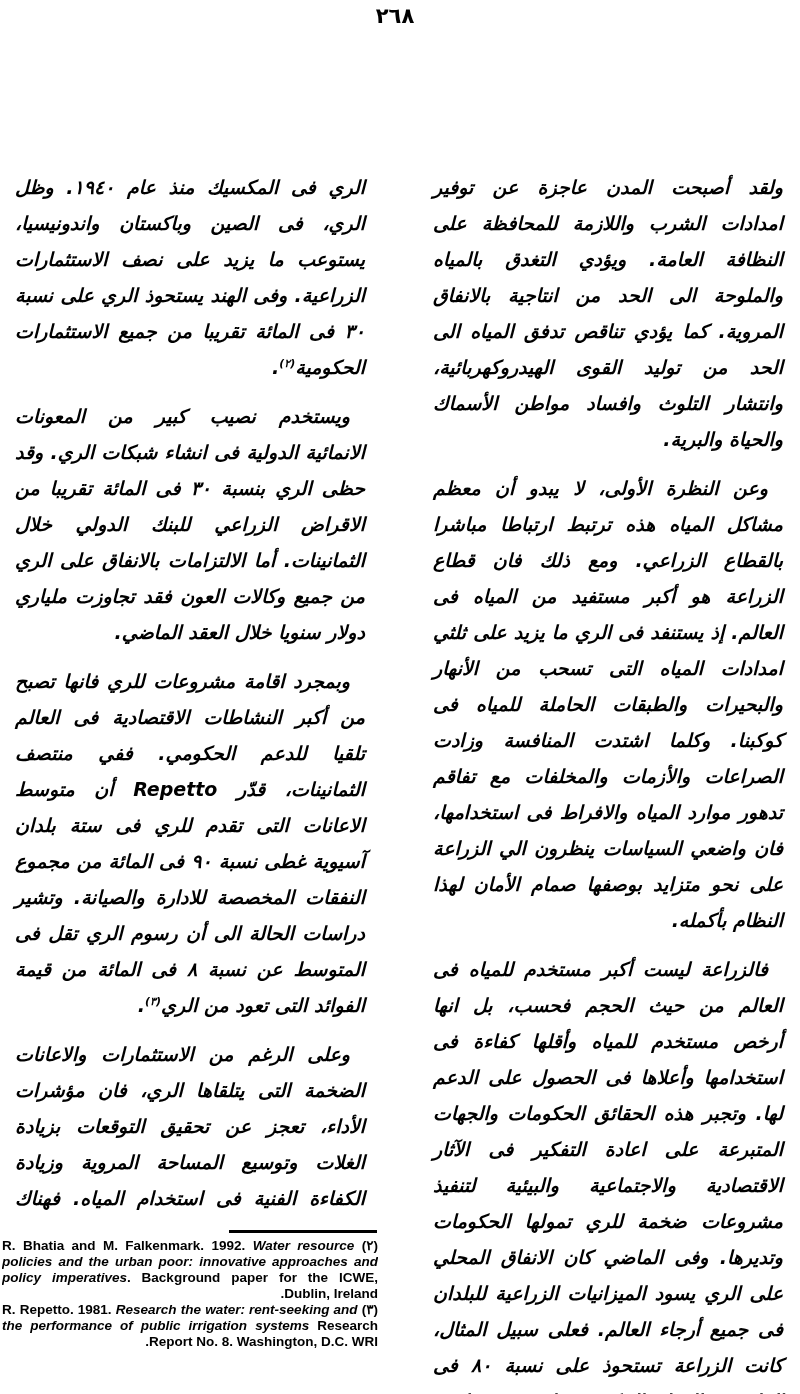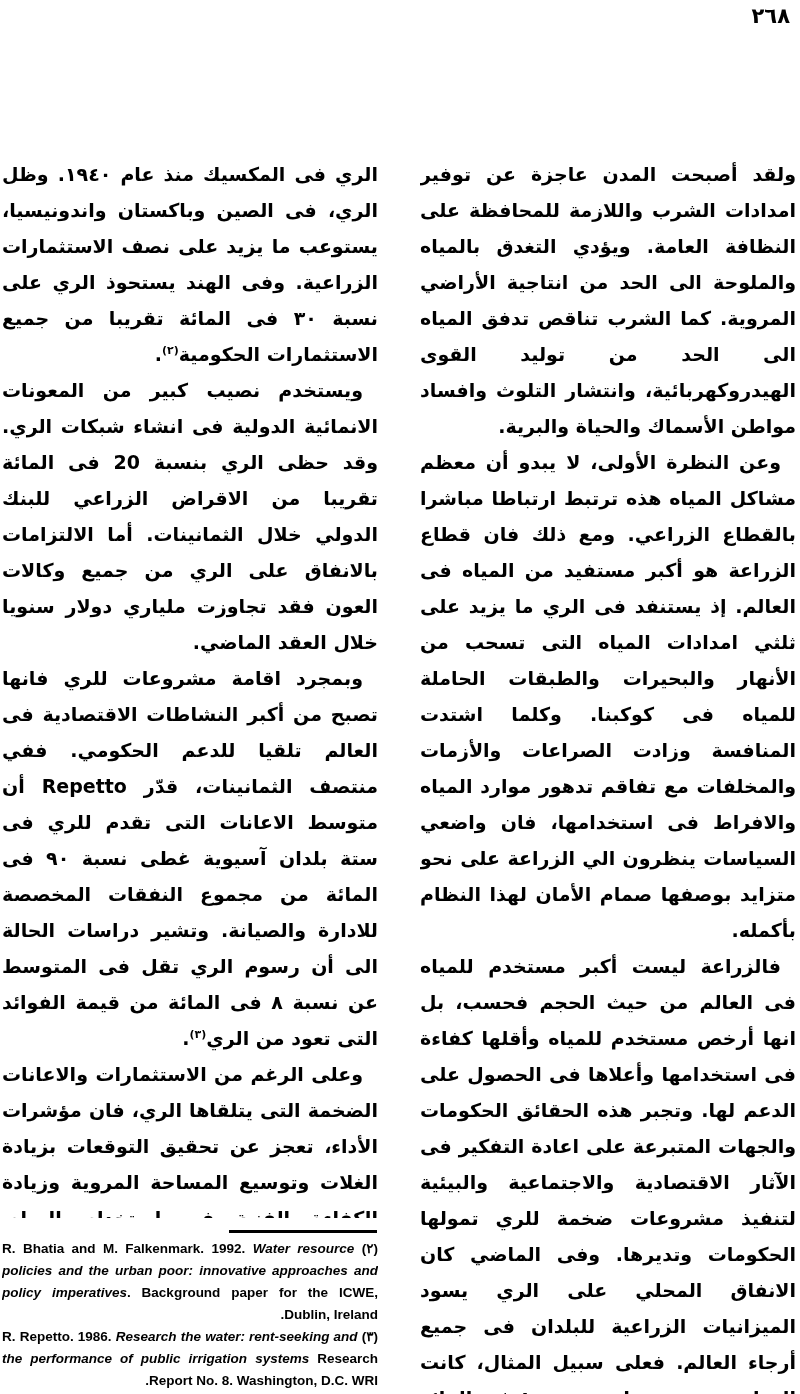--- a/index.html
+++ b/index.html
@@ -10,39 +10,39 @@
     background: #ffffff;
     color: #000000;
     font-family: "DejaVu Sans", sans-serif;
     overflow: hidden;
   }
   .pagenum {
     position: absolute;
     top: 4px;
     left: 0;
     width: 790px;
-    text-align: right;
+    text-align: center;
     font-size: 21px;
     font-weight: bold;
     letter-spacing: 2px;
   }
   .col {
     position: absolute;
     top: 156px;
     width: 376px;
     direction: rtl;
     text-align: justify;
     font-size: 19px;
     line-height: 36px;
     font-weight: bold;
     overflow: hidden;
   }
   .col-right { right: 4px; height: 1238px; }
   .col-left  { left: 2px;  height: 1062px; }
-  .para { margin: 0; }
+  .para { margin: 13px; font-style: italic; }
   .para.indent { text-indent: 15px; }
   .para sup {
     font-size: 11px;
     line-height: 0;
     vertical-align: super;
   }
   .footnote-rule {
     position: absolute;
     left: 229px;
     top: 1230px;
@@ -52,47 +52,47 @@
   }
   .footnotes {
     position: absolute;
     left: 2px;
     top: 1238px;
     width: 376px;
     direction: rtl;
     text-align: justify;
     font-family: "Liberation Sans", sans-serif;
     font-size: 13.5px;
-    line-height: 22px;
+    line-height: 16px;
     font-weight: bold;
     overflow: hidden;
     height: 156px;
   }
   .footnote { margin: 0; }
 </style>
 </head>
 <body>
 
 <div class="page">
 
   <div class="pagenum">٢٦٨</div>
 
   <div class="col col-right">
-      <p class="para"><span>ولقد أصبحت المدن عاجزة عن توفير امدادات الشرب واللازمة للمحافظة على النظافة العامة. ويؤدي التغدق بالمياه والملوحة الى الحد من انتاجية الأراضي المروية. كما الشرب تناقص تدفق المياه الى الحد من توليد القوى الهيدروكهربائية، وانتشار التلوث وافساد مواطن الأسماك والحياة والبرية.</span></p>
+      <p class="para"><span>ولقد أصبحت المدن عاجزة عن توفير امدادات الشرب واللازمة للمحافظة على النظافة العامة. ويؤدي التغدق بالمياه والملوحة الى الحد من انتاجية بالانفاق المروية. كما يؤدي تناقص تدفق المياه الى الحد من توليد القوى الهيدروكهربائية، وانتشار التلوث وافساد مواطن الأسماك والحياة والبرية.</span></p>
       <p class="para indent"><span>وعن النظرة الأولى، لا يبدو أن معظم مشاكل المياه هذه ترتبط ارتباطا مباشرا بالقطاع الزراعي. ومع ذلك فان قطاع الزراعة هو أكبر مستفيد من المياه فى العالم. إذ يستنفد فى الري ما يزيد على ثلثي امدادات المياه التى تسحب من الأنهار والبحيرات والطبقات الحاملة للمياه فى كوكبنا. وكلما اشتدت المنافسة وزادت الصراعات والأزمات والمخلفات مع تفاقم تدهور موارد المياه والافراط فى استخدامها، فان واضعي السياسات ينظرون الي الزراعة على نحو متزايد بوصفها صمام الأمان لهذا النظام بأكمله.</span></p>
       <p class="para indent"><span>فالزراعة ليست أكبر مستخدم للمياه فى العالم من حيث الحجم فحسب، بل انها أرخص مستخدم للمياه وأقلها كفاءة فى استخدامها وأعلاها فى الحصول على الدعم لها. وتجبر هذه الحقائق الحكومات والجهات المتبرعة على اعادة التفكير فى الآثار الاقتصادية والاجتماعية والبيئية لتنفيذ مشروعات ضخمة للري تمولها الحكومات وتديرها. وفى الماضي كان الانفاق المحلي على الري يسود الميزانيات الزراعية للبلدان فى جميع أرجاء العالم. فعلى سبيل المثال، كانت الزراعة تستحوذ على نسبة ٨٠ فى المائة من الانفاق الحكومي على مشروعات</span></p>
     </div>
 
   <div class="col col-left">
       <p class="para"><span>الري فى المكسيك منذ عام ١٩٤٠. وظل الري، فى الصين وباكستان واندونيسيا، يستوعب ما يزيد على نصف الاستثمارات الزراعية. وفى الهند يستحوذ الري على نسبة ٣٠ فى المائة تقريبا من جميع الاستثمارات الحكومية</span><sup>(٢)</sup><span>.</span></p>
-      <p class="para indent"><span>ويستخدم نصيب كبير من المعونات الانمائية الدولية فى انشاء شبكات الري. وقد حظى الري بنسبة 20 فى المائة تقريبا من الاقراض الزراعي للبنك الدولي خلال الثمانينات. أما الالتزامات بالانفاق على الري من جميع وكالات العون فقد تجاوزت ملياري دولار سنويا خلال العقد الماضي.</span></p>
+      <p class="para indent"><span>ويستخدم نصيب كبير من المعونات الانمائية الدولية فى انشاء شبكات الري. وقد حظى الري بنسبة ٣٠ فى المائة تقريبا من الاقراض الزراعي للبنك الدولي خلال الثمانينات. أما الالتزامات بالانفاق على الري من جميع وكالات العون فقد تجاوزت ملياري دولار سنويا خلال العقد الماضي.</span></p>
       <p class="para indent"><span>وبمجرد اقامة مشروعات للري فانها تصبح من أكبر النشاطات الاقتصادية فى العالم تلقيا للدعم الحكومي. ففي منتصف الثمانينات، قدّر Repetto أن متوسط الاعانات التى تقدم للري فى ستة بلدان آسيوية غطى نسبة ٩٠ فى المائة من مجموع النفقات المخصصة للادارة والصيانة. وتشير دراسات الحالة الى أن رسوم الري تقل فى المتوسط عن نسبة ٨ فى المائة من قيمة الفوائد التى تعود من الري</span><sup>(٣)</sup><span>.</span></p>
       <p class="para indent"><span>وعلى الرغم من الاستثمارات والاعانات الضخمة التى يتلقاها الري، فان مؤشرات الأداء، تعجز عن تحقيق التوقعات بزيادة الغلات وتوسيع المساحة المروية وزيادة الكفاءة الفنية فى استخدام المياه. فهناك اهدار لما يقرب من ٦٠ فى المائة من المياه</span></p>
     </div>
 
   <div class="footnote-rule"></div>
 
   <div class="footnotes">
       <p class="footnote"><span>(٢) </span><span>R. Bhatia and M. Falkenmark. 1992. </span><i>Water resource policies and the urban poor: innovative approaches and policy imperatives</i><span>. Background paper for the ICWE, Dublin, Ireland.</span></p>
-      <p class="footnote"><span>(٣) </span><span>R. Repetto. 1986. </span><i>Research the water: rent-seeking and the performance of public irrigation systems</i><span> Research Report No. 8. Washington, D.C. WRI.</span></p>
+      <p class="footnote"><span>(٣) </span><span>R. Repetto. 1981. </span><i>Research the water: rent-seeking and the performance of public irrigation systems</i><span> Research Report No. 8. Washington, D.C. WRI.</span></p>
     </div>
 
 </div>
 
 </body></html>

